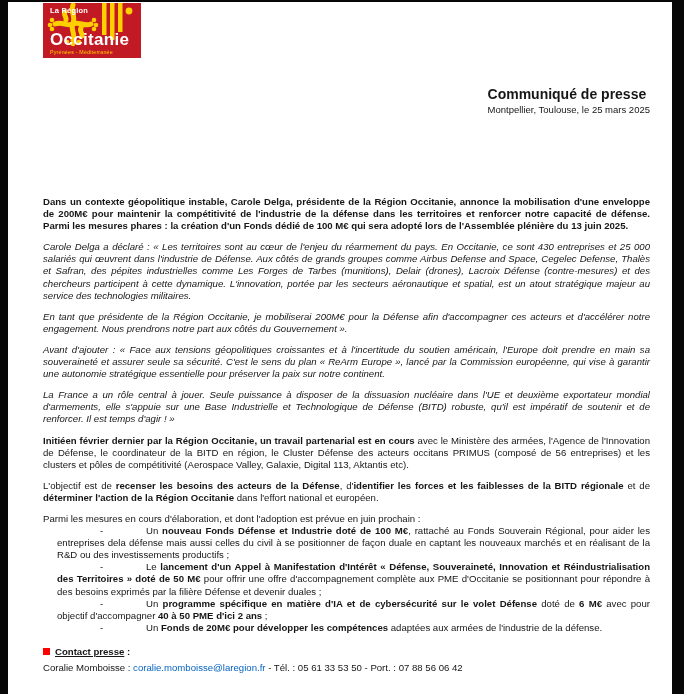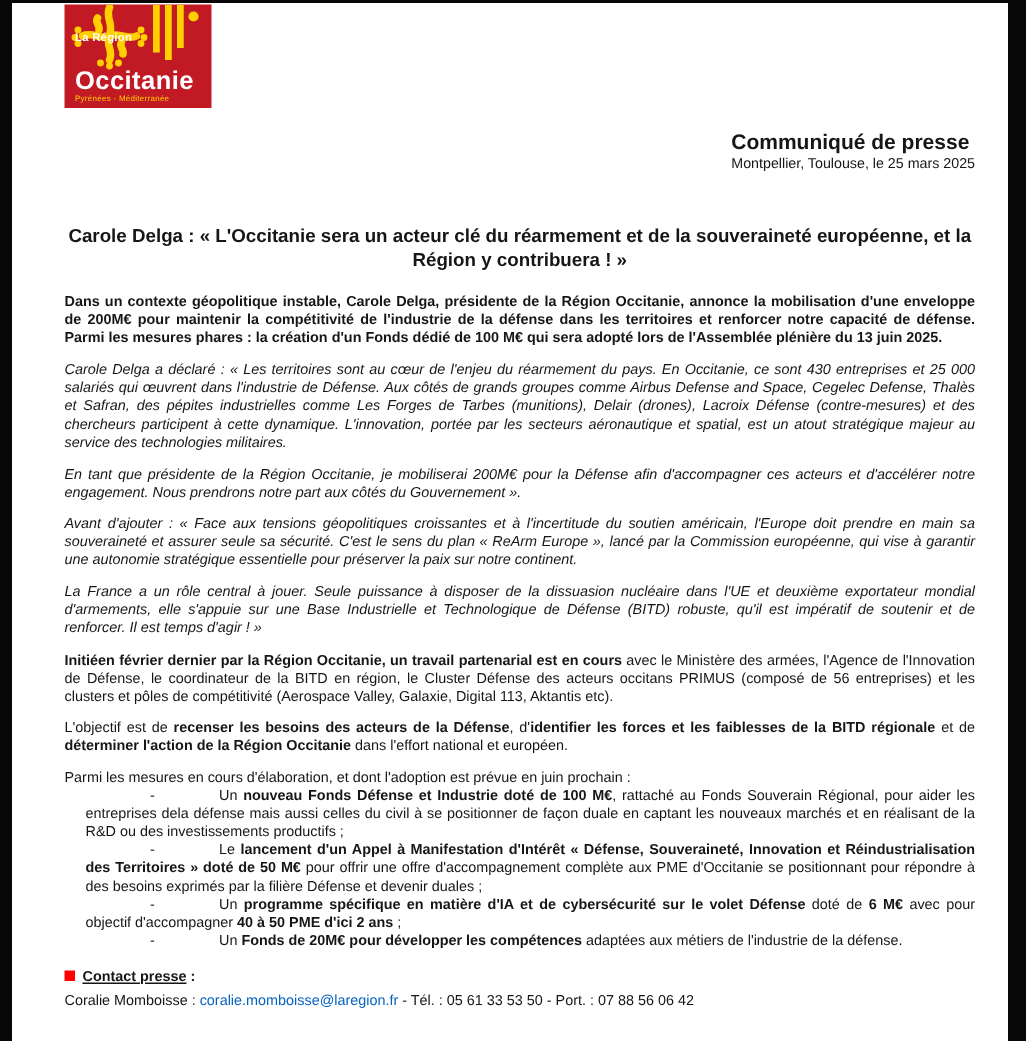--- a/index.html
+++ b/index.html
@@ -6,21 +6,21 @@
   body{
     width:684px;height:694px;background:#070707;overflow:hidden;position:relative;
     font-family:"Liberation Sans", sans-serif;
   }
   .page{
     position:absolute;left:8px;top:2px;width:664px;height:692px;
     background:#ffffff;overflow:hidden;color:#161616;
   }
   
   .logo{
-    position:absolute;left:35px;top:1px;width:98px;height:69px;
+    position:absolute;left:35px;top:1px;width:98px;height:55px;
     background:#c21a24;color:#fff;overflow:hidden;
   }
   .logo svg{display:block;}
   .logo-text{position:absolute;left:7px;bottom:3px;line-height:1;}
   .logo-region{font-size:7.5px;font-weight:bold;letter-spacing:.2px;}
   .logo-name{font-size:17px;font-weight:bold;letter-spacing:.3px;margin-top:16px;}
   .logo-sub{font-size:5.3px;color:#ffcf00;margin-top:2px;letter-spacing:.2px;}
   
   .header-right{position:absolute;top:84px;right:22px;}
   .kicker{font-size:14px;font-weight:bold;}
@@ -82,38 +82,37 @@
       <div class="logo-name">Occitanie</div>
       <div class="logo-sub">Pyrénées - Méditerranée</div>
     </div>
   </div>
 
   <div class="header-right">
     <div class="kicker">Communiqué de presse</div>
     <div class="dateline">Montpellier, Toulouse, le 25 mars 2025</div>
   </div>
 
-  <div class="title">Carole Delga : « L'Occitanie sera un acteur clé du réarmement et de la souveraineté européenne, et la Région y contribuera ! »</div>
 
   <div class="body-copy">
     <p class="b">Dans un contexte géopolitique instable, Carole Delga, présidente de la Région Occitanie, annonce la mobilisation d'une enveloppe de 200M€ pour maintenir la compétitivité de l'industrie de la défense dans les territoires et renforcer notre capacité de défense. Parmi les mesures phares : la création d'un Fonds dédié de 100 M€ qui sera adopté lors de l'Assemblée plénière du 13 juin 2025.</p>
 
     <p class="quote">Carole Delga a déclaré : « Les territoires sont au cœur de l'enjeu du réarmement du pays. En Occitanie, ce sont 430 entreprises et 25 000 salariés qui œuvrent dans l'industrie de Défense. Aux côtés de grands groupes comme Airbus Defense and Space, Cegelec Defense, Thalès et Safran, des pépites industrielles comme Les Forges de Tarbes (munitions), Delair (drones), Lacroix Défense (contre-mesures) et des chercheurs participent à cette dynamique. L'innovation, portée par les secteurs aéronautique et spatial, est un atout stratégique majeur au service des technologies militaires.</p>
     <p class="quote">En tant que présidente de la Région Occitanie, je mobiliserai 200M€ pour la Défense afin d'accompagner ces acteurs et d'accélérer notre engagement. Nous prendrons notre part aux côtés du Gouvernement ».</p>
     <p class="quote">Avant d'ajouter : « Face aux tensions géopolitiques croissantes et à l'incertitude du soutien américain, l'Europe doit prendre en main sa souveraineté et assurer seule sa sécurité. C'est le sens du plan « ReArm Europe », lancé par la Commission européenne, qui vise à garantir une autonomie stratégique essentielle pour préserver la paix sur notre continent.</p>
     <p class="quote">La France a un rôle central à jouer. Seule puissance à disposer de la dissuasion nucléaire dans l'UE et deuxième exportateur mondial d'armements, elle s'appuie sur une Base Industrielle et Technologique de Défense (BITD) robuste, qu'il est impératif de soutenir et de renforcer. Il est temps d'agir ! »</p>
 
 
     <p><span class="b">Initiéen février dernier par la Région Occitanie, un travail partenarial est en cours</span><span> avec le Ministère des armées, l'Agence de l'Innovation de Défense, le coordinateur de la BITD en région, le Cluster Défense des acteurs occitans PRIMUS (composé de 56 entreprises) et les clusters et pôles de compétitivité (Aerospace Valley, Galaxie, Digital 113, Aktantis etc).</span></p>
     <p><span>L'objectif est de </span><span class="b">recenser les besoins des acteurs de la Défense</span><span>, d'</span><span class="b">identifier les forces et les faiblesses de la BITD régionale</span><span> et de </span><span class="b">déterminer l'action de la Région Occitanie</span><span> dans l'effort national et européen.</span></p>
 
     <p class="measures-intro">Parmi les mesures en cours d'élaboration, et dont l'adoption est prévue en juin prochain :</p>
 
     <p class="li"><span class="dash">-</span><span><span>Un </span><span class="b">nouveau Fonds Défense et Industrie doté de 100 M€</span><span>, rattaché au Fonds Souverain Régional, pour aider les entreprises dela défense mais aussi celles du civil à se positionner de façon duale en captant les nouveaux marchés et en réalisant de la R&amp;D ou des investissements productifs ;</span></span></p>
     <p class="li"><span class="dash">-</span><span><span>Le </span><span class="b">lancement d'un Appel à Manifestation d'Intérêt « Défense, Souveraineté, Innovation et Réindustrialisation des Territoires » doté de 50 M€</span><span> pour offrir une offre d'accompagnement complète aux PME d'Occitanie se positionnant pour répondre à des besoins exprimés par la filière Défense et devenir duales ;</span></span></p>
     <p class="li"><span class="dash">-</span><span><span>Un </span><span class="b">programme spécifique en matière d'IA et de cybersécurité sur le volet Défense</span><span> doté de </span><span class="b">6 M€</span><span> avec pour objectif d'accompagner </span><span class="b">40 à 50 PME d'ici 2 ans</span><span> ;</span></span></p>
-    <p class="li"><span class="dash">-</span><span><span>Un </span><span class="b">Fonds de 20M€ pour développer les compétences</span><span> adaptées aux métiers de l'industrie de la défense.</span></span></p>
+    <p class="li"><span class="dash">-</span><span><span>Un </span><span class="b">Fonds de 20M€ pour développer les compétences</span><span> adaptées aux armées de l'industrie de la défense.</span></span></p>
 
     <p class="contact-heading"><span class="contact-square"></span><span class="contact-label">Contact presse</span><span> :</span></p>
     <p class="contact-line"><span>Coralie Momboisse : </span><span class="link">coralie.momboisse@laregion.fr</span><span> - Tél. : 05 61 33 53 50 - Port. : 07 88 56 06 42</span></p>
   </div>
 
 </div>
 
 </body></html>

